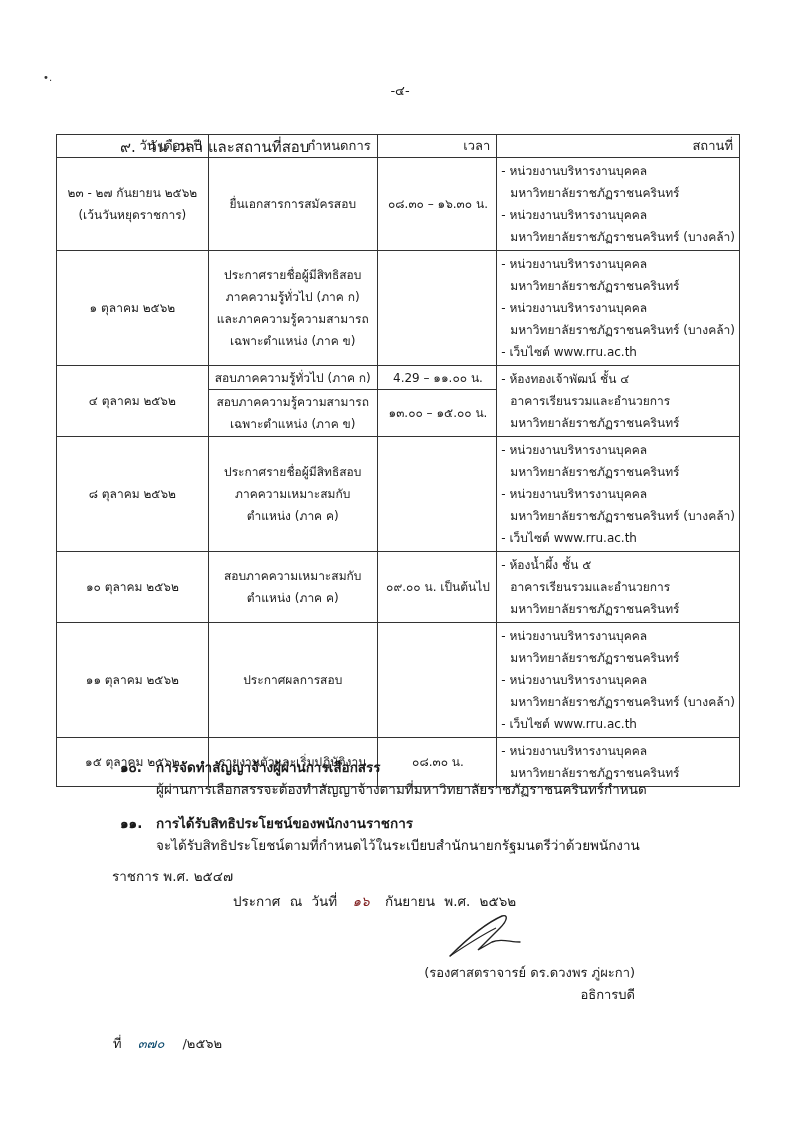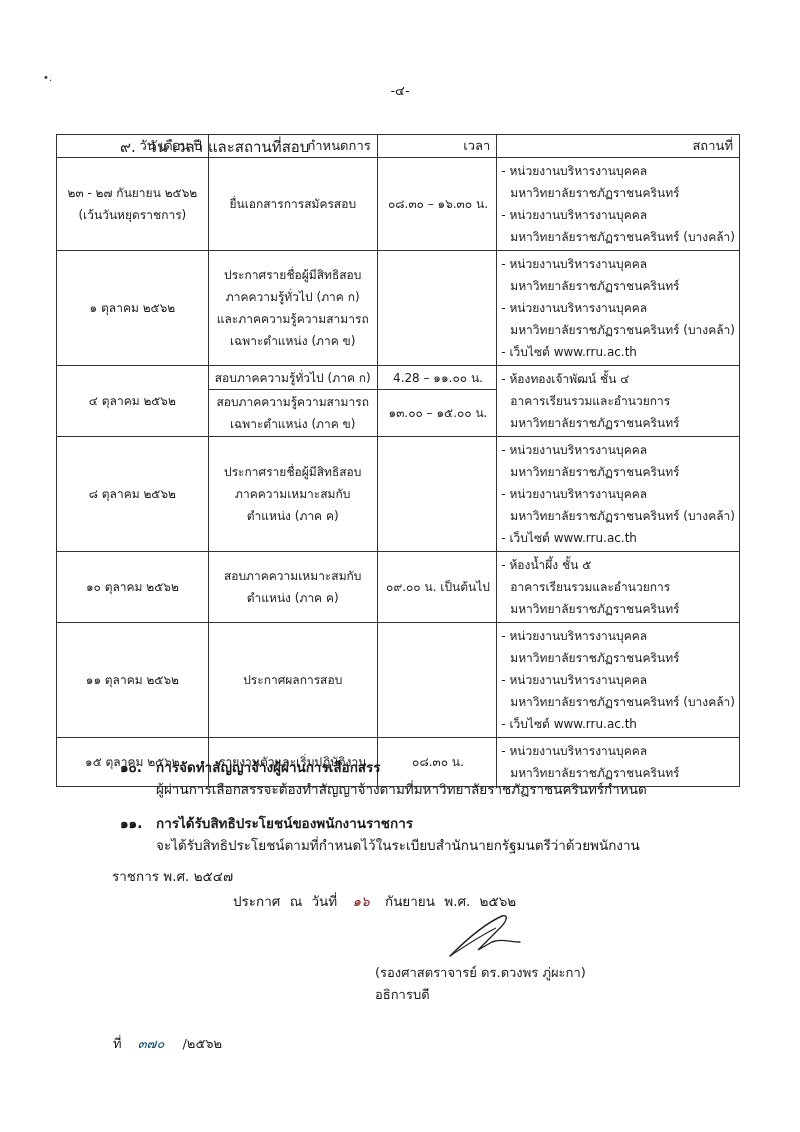--- a/index.html
+++ b/index.html
@@ -108,21 +108,21 @@
       top: 912px;
       left: 444px;
       width: 80px;
       height: 48px;
     }
     .signer {
       position: absolute;
       top: 962px;
       left: 375px;
       width: 260px;
-      text-align: left;
+      text-align: right;
       font-size: 13px;
       line-height: 22px;
     }
     .docref {
       position: absolute;
       top: 1033px;
       left: 113px;
       font-size: 13px;
     }
     .docref .handwritten {
@@ -191,21 +191,21 @@
       </td>
     </tr>
 
     <tr>
       <td class="c-date" rowspan="2">
         <span class="task-line">๔ ตุลาคม ๒๕๖๒</span>
       </td>
       <td class="c-task">
         <span class="task-line">สอบภาคความรู้ทั่วไป (ภาค ก)</span>
       </td>
-      <td class="c-time">4.28 – ๑๑.๐๐ น.</td>
+      <td class="c-time">4.29 – ๑๑.๐๐ น.</td>
       <td class="c-place" rowspan="2">
         <span class="place-line">- ห้องทองเจ้าพัฒน์ ชั้น ๔</span>
         <span class="place-line indent">อาคารเรียนรวมและอำนวยการ</span>
         <span class="place-line indent">มหาวิทยาลัยราชภัฏราชนครินทร์</span>
       </td>
     </tr>
     <tr>
       <td class="c-task">
         <span class="task-line">สอบภาคความรู้ความสามารถ</span>
         <span class="task-line">เฉพาะตำแหน่ง (ภาค ข)</span>

